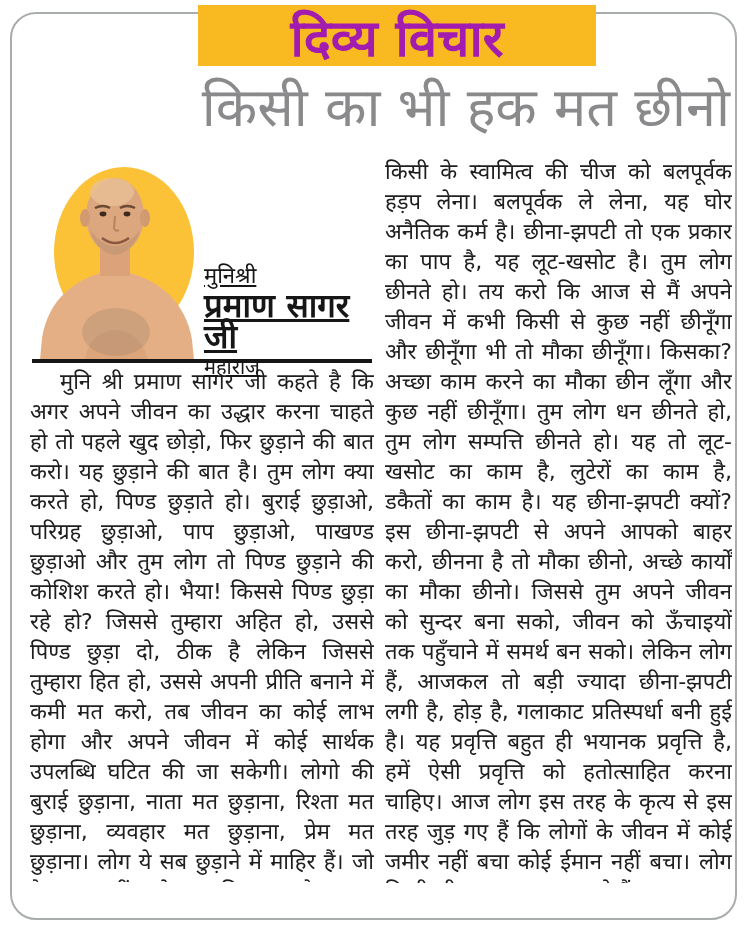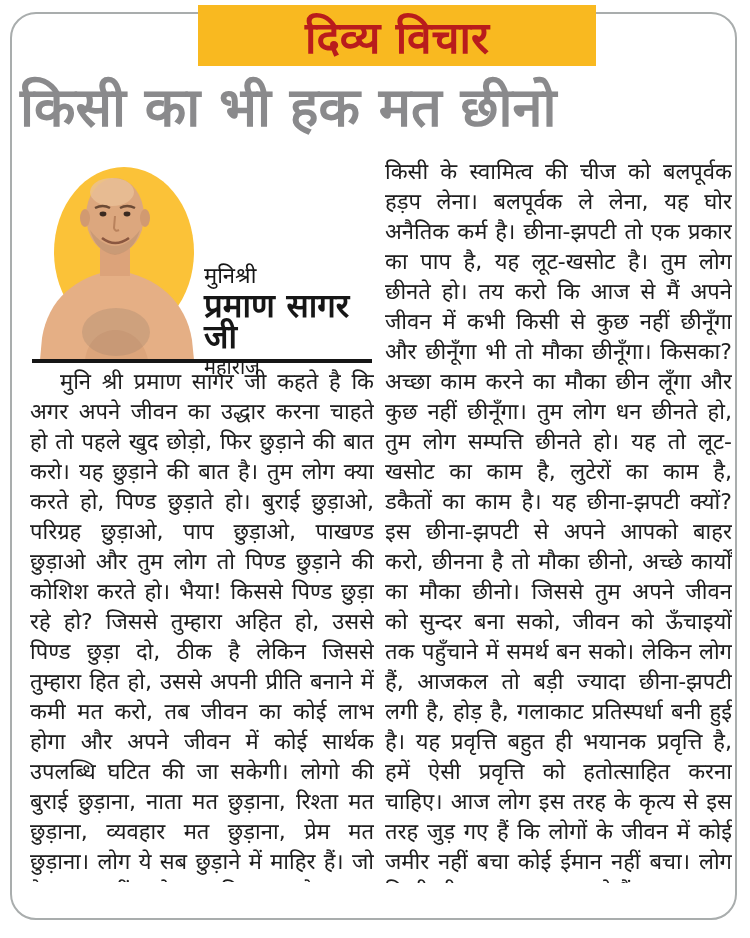--- a/index.html
+++ b/index.html
@@ -12,29 +12,29 @@
   *{margin:0;padding:0;box-sizing:border-box;}
   html,body{width:750px;height:938px;background:#ffffff;
     font-family:"DejaVu Sans","Liberation Sans",sans-serif;}
   .page{position:relative;width:750px;height:938px;background:#fff;overflow:hidden;}
 
   .frame{position:absolute;left:10px;top:12px;width:727px;height:908px;
     border:2px solid var(--border-gray);border-radius:26px;background:#fff;}
 
   .kicker{position:absolute;left:198px;top:5px;width:398px;height:61px;
     background:var(--yellow);display:flex;align-items:center;justify-content:center;z-index:3;}
-  .kicker span{font-size:44px;font-weight:bold;color:#b91c1c;letter-spacing:0px;}
+  .kicker span{font-size:51px;font-weight:bold;color:#a21caf;letter-spacing:0px;}
 
-  .headline{position:absolute;left:20px;top:76px;width:710px;text-align:left;
-    font-size:54px;line-height:1.2;font-weight:bold;color:var(--headline-gray);z-index:2;}
+  .headline{position:absolute;left:20px;top:76px;width:710px;text-align:right;
+    font-size:54px;line-height:1.2;font-weight:normal;color:var(--headline-gray);z-index:2;}
 
   .photo{position:absolute;left:30px;top:160px;width:346px;height:200px;overflow:hidden;z-index:2;}
   .photo svg{display:block;}
 
-  .caption{position:absolute;left:204px;top:262px;width:165px;z-index:3;color:#161616;}
+  .caption{position:absolute;left:204px;top:262px;width:165px;z-index:3;color:#161616;text-decoration:underline;}
   .caption .cap-prefix{font-size:22px;line-height:28px;}
   .caption .cap-name{font-size:33px;line-height:31px;font-weight:bold;}
   .caption .cap-suffix{font-size:20px;line-height:30px;}
 
   .rule{position:absolute;left:32px;top:359px;width:340px;height:4px;background:#161616;z-index:3;}
 
   .col{position:absolute;color:var(--body-text);font-size:22px;line-height:30px;
     text-align:justify;overflow:hidden;z-index:2;}
   .col.left{left:30px;top:367px;width:344px;height:515px;}
   .col.left p{text-indent:30px;}

